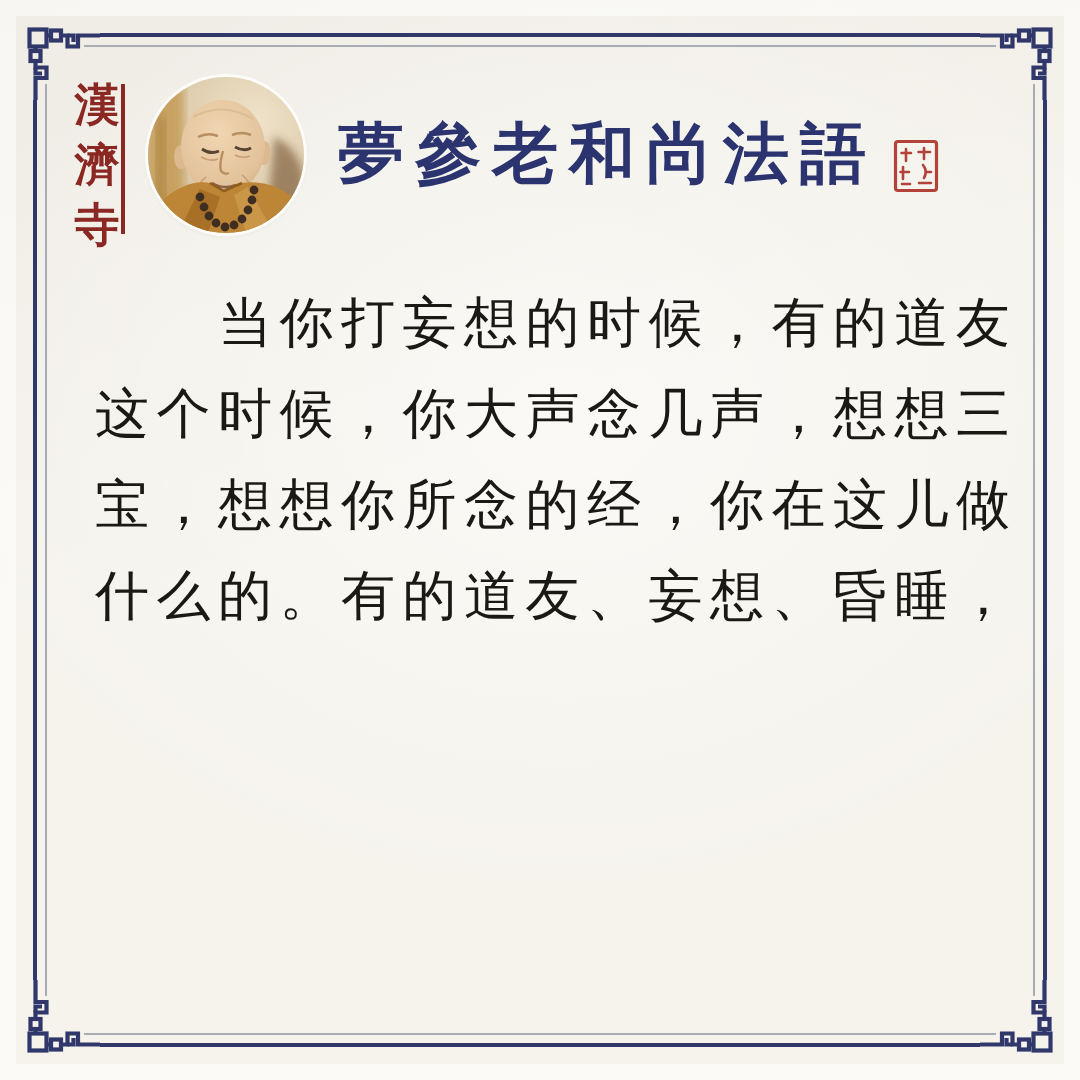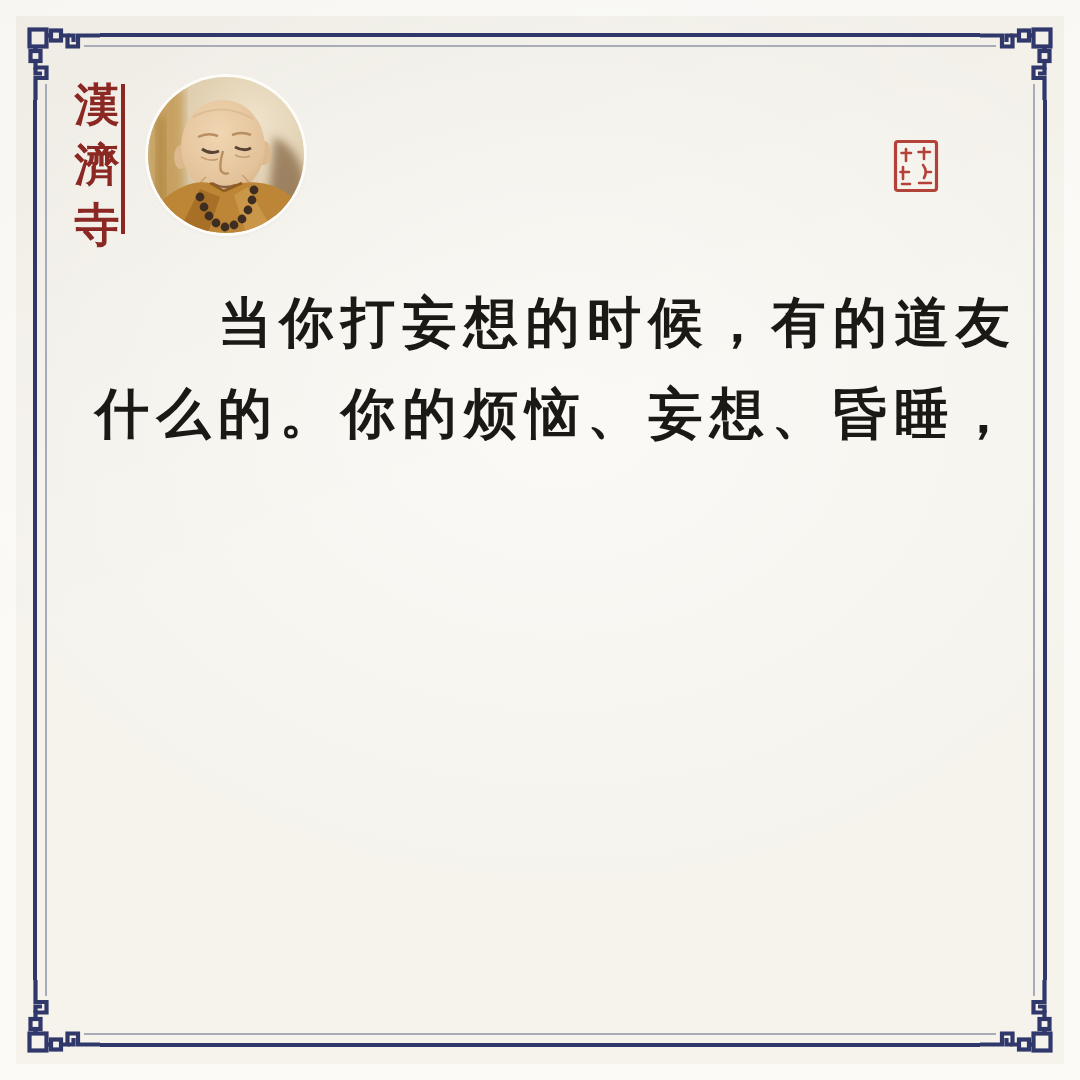--- a/index.html
+++ b/index.html
@@ -41,21 +41,21 @@
     border-radius:50%;overflow:hidden;
     box-shadow:0 0 0 3px #fdfcf8, 0 2px 6px rgba(0,0,0,.08);
   }
   .title{
     position:absolute;left:338px;top:106px;width:560px;height:95px;
     font-size:66px;line-height:95px;font-weight:700;letter-spacing:11px;
     color:#2c3470;white-space:nowrap;
   }
   .seal{position:absolute;left:893px;top:139px;width:46px;height:54px;}
   
-  .quote{position:absolute;left:95px;top:277px;width:925px;color:#1b1916;font-weight:bold;}
+  .quote{position:absolute;left:95px;top:277px;width:925px;color:#1b1916;}
   .qline{height:91px;line-height:91px;font-size:54px;letter-spacing:7.5px;white-space:nowrap;}
   .qline.indent{padding-left:123px;}
 </style>
 </head>
 <body>
 
 <div class="card">
 
   <div class="bline b-top"></div>
   <div class="bline b-bottom"></div>
@@ -169,25 +169,28 @@
         <circle cx="77" cy="150" r="4.4"></circle>
           <circle cx="86" cy="148" r="4.4"></circle>
         <circle cx="94" cy="142" r="4.4"></circle>
           <circle cx="100" cy="133" r="4.4"></circle>
         <circle cx="104" cy="123" r="4.4"></circle>
           <circle cx="106" cy="113" r="4.4"></circle>
       </g>
     </svg>
   </div>
 
+  <div class="title">夢參老和尚法語</div>
 
   <svg class="seal" viewBox="0 0 46 54" fill="none" stroke="#b2423a" stroke-width="2.6" stroke-linecap="round">
     <rect x="2.5" y="2.5" width="41" height="49" rx="2.5" stroke-width="3.2"></rect>
     <path d="M13,10 V22 M8.5,14 H18 M10,28 V40 M7.5,33 H16 M9,45 H17"></path>
     <path d="M31,9 V20 M25.5,13 H37 M30,26 q5,6 1,13 M26,44 H38 M33,33 H38"></path>
   </svg>
 
   <div class="quote">
     <div class="qline indent">当你打妄想的时候，有的道友</div>
-    <div class="qline">什么的。你的烦恼、妄想、昏睡，</div>
+    <div class="qline">这个时候，你大声念几声，想想三</div>
+    <div class="qline">宝，想想你所念的经，你在这儿做</div>
+    <div class="qline">什么的。有的道友、妄想、昏睡，</div>
   </div>
 
 </div>
 
 </body></html>

